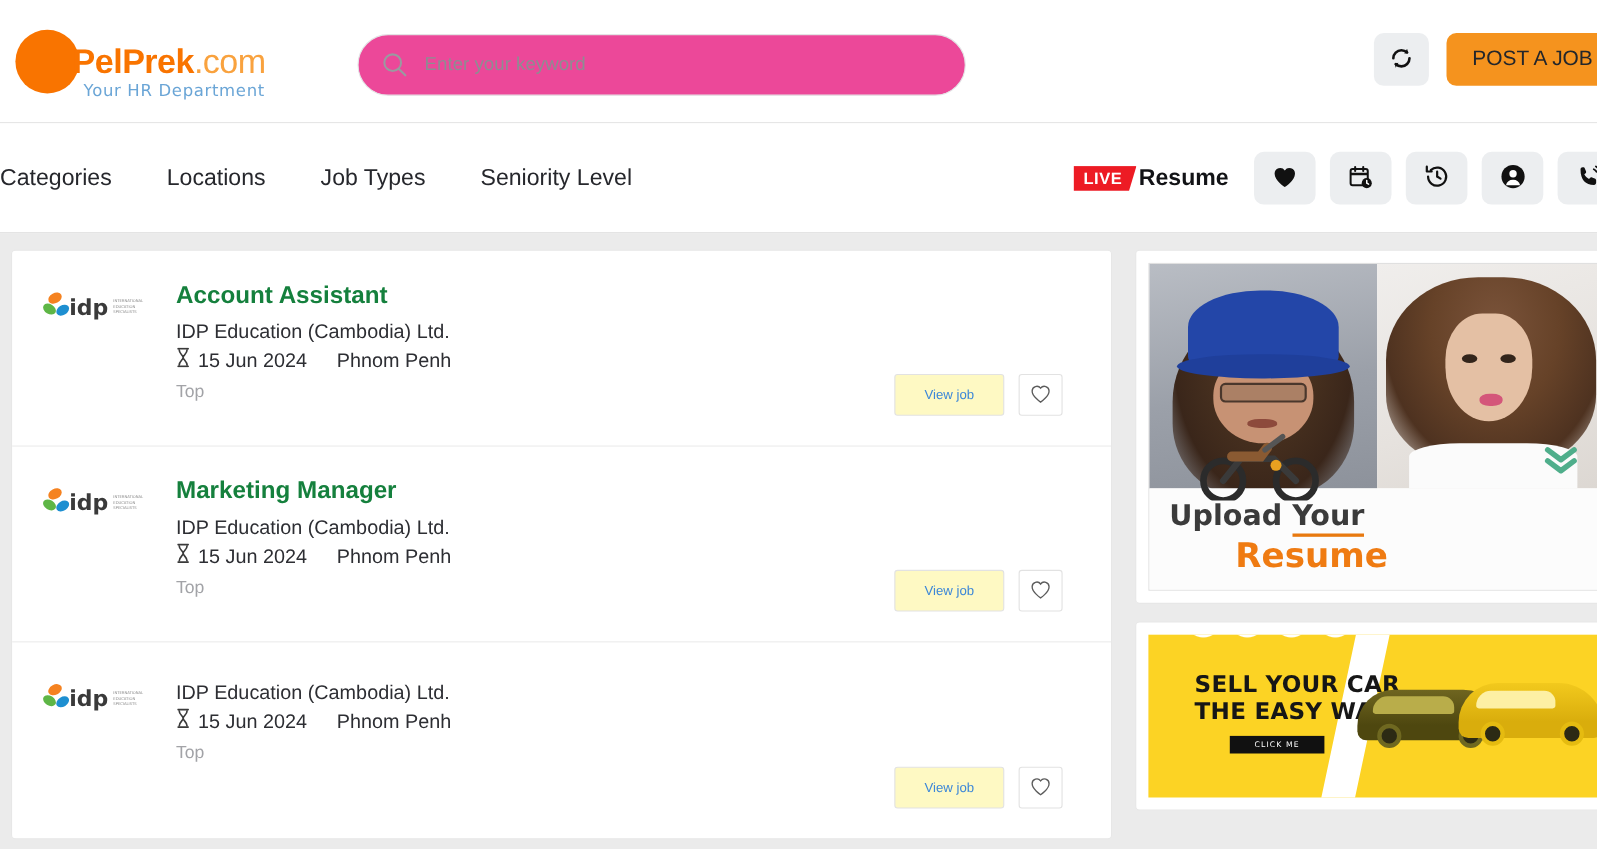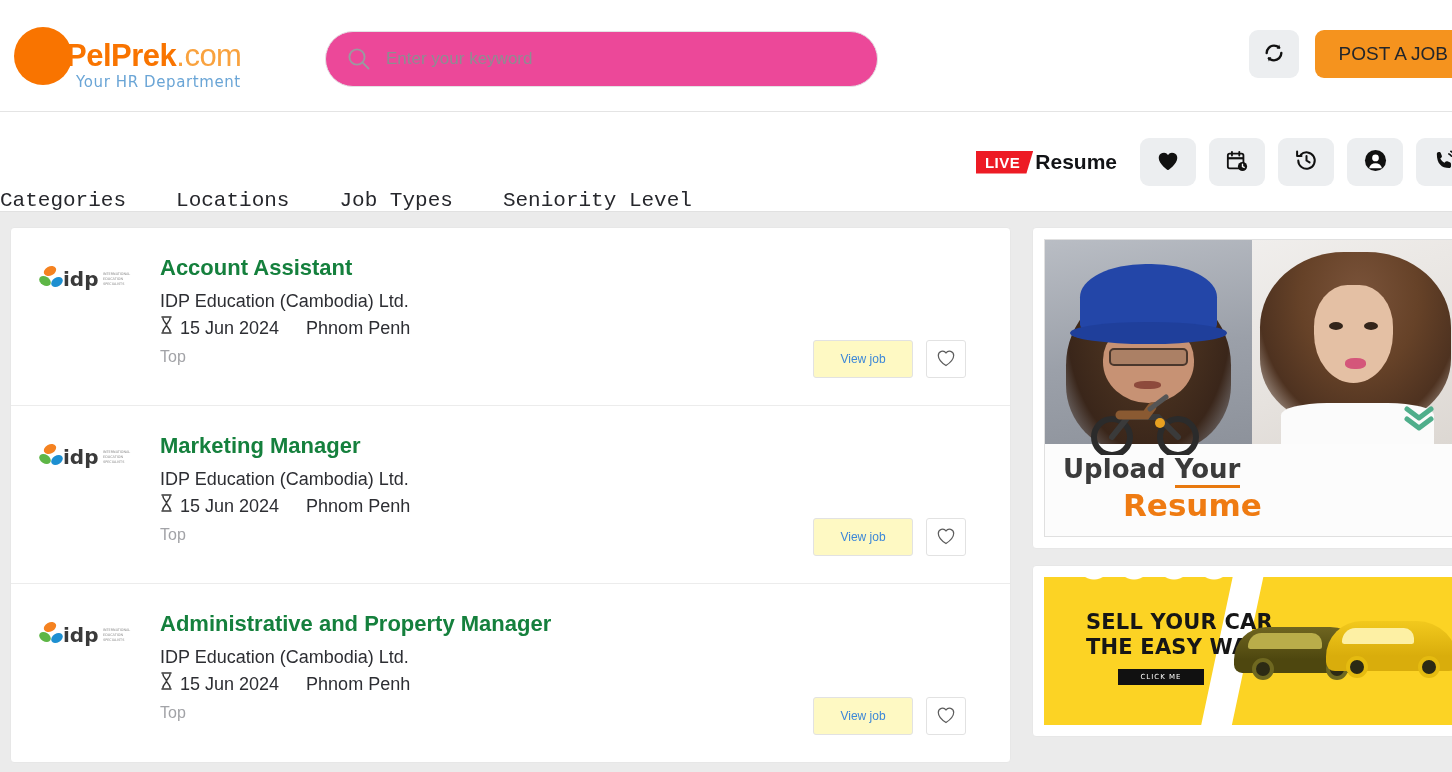--- a/index.html
+++ b/index.html
@@ -124,22 +124,21 @@
     width: 1452px;
     height: 100px;
     background: #ffffff;
     border-bottom: 1px solid #e1e1e1;
   }
   .nav-links {
     position: absolute;
     left: 0; top: 0;
     height: 100px;
     display: flex;
-    align-items: flex-end;
-    font-family: Liberation Mono, monospace;
+    align-items: center;
   }
   .nav-link {
     font-size: 21px;
     color: #26272c;
     padding: 0 25px;
     cursor: pointer;
     white-space: nowrap;
   }
   .nav-link:first-child { padding-left: 0; }
 
@@ -687,21 +686,20 @@
         <ellipse cx="20" cy="18" rx="6.3" ry="4.4" fill="#1d8fd1" transform="rotate(-32 20 18)"></ellipse>
         <text x="26" y="22" font-family="DejaVu Sans, sans-serif" font-size="20" font-weight="bold" fill="#3a3a3a">idp</text>
         <g fill="#8b8b8b" font-family="DejaVu Sans, sans-serif" font-size="3.4">
           <text x="66" y="11">INTERNATIONAL</text>
           <text x="66" y="16">EDUCATION</text>
           <text x="66" y="21">SPECIALISTS</text>
         </g>
       </svg>
     </div>
     <div class="job-body">
-      <div class="job-title">Administrative and Property Manager</div>
       <div class="job-company">IDP Education (Cambodia) Ltd.</div>
       <div class="job-meta">
         <span>
           <svg width="13" height="18" viewBox="0 0 13 18" fill="none">
             <path d="M2 1h9M2 17h9" stroke="#3a3a3a" stroke-width="1.6" stroke-linecap="round"></path>
             <path d="M2.8 1.6c0 4 3.7 5.2 3.7 7.4 0 2.2-3.7 3.4-3.7 7.4M10.2 1.6c0 4-3.7 5.2-3.7 7.4 0 2.2 3.7 3.4 3.7 7.4" stroke="#3a3a3a" stroke-width="1.5"></path>
           </svg>
         </span>
         <span class="job-date">15 Jun 2024</span>
         <span class="job-loc">Phnom Penh</span>

